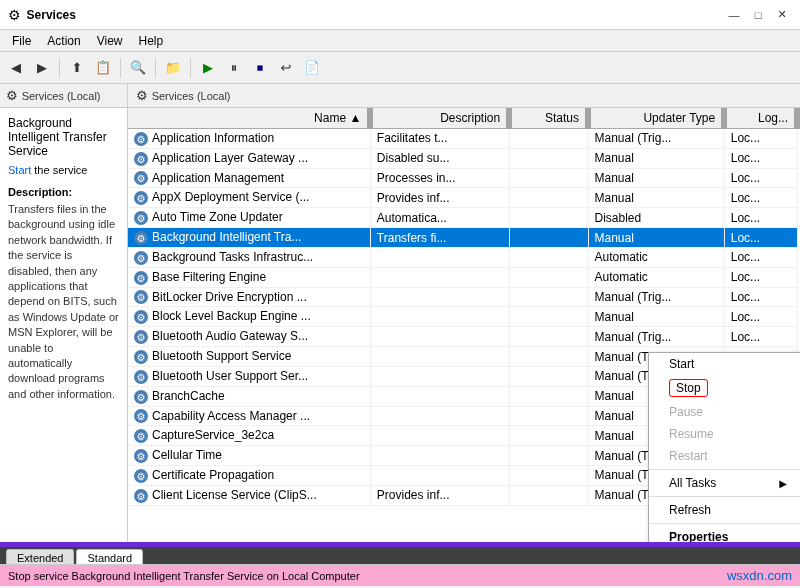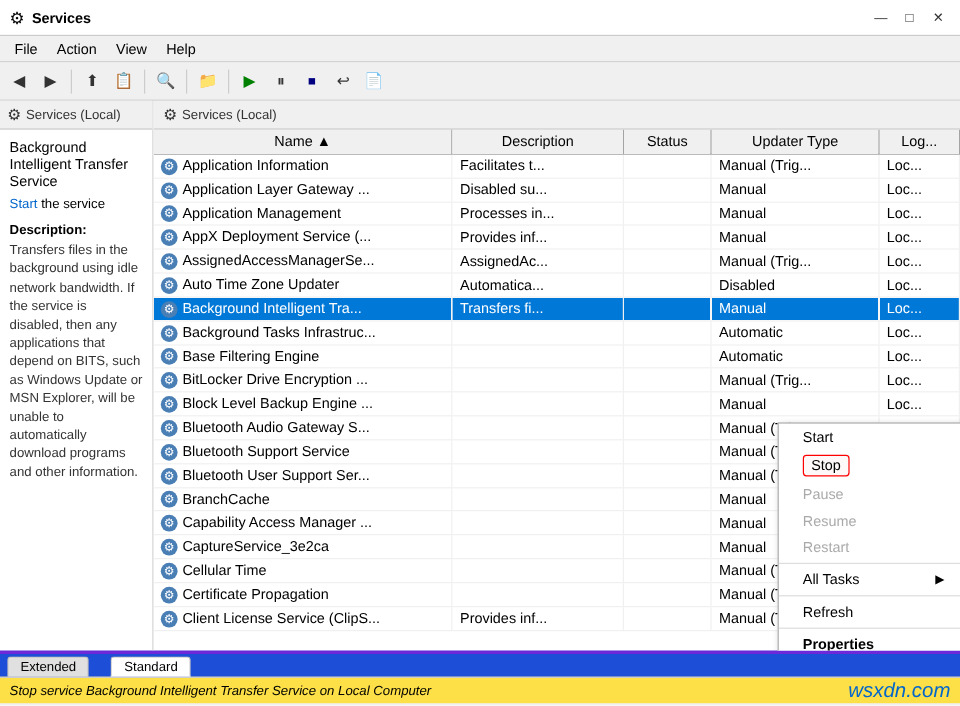--- a/index.html
+++ b/index.html
@@ -29,42 +29,42 @@
     .left-panel-content { padding: 8px; font-size: 11px; color: #000; flex: 1; overflow: hidden; }
     .left-service-name { font-weight: normal; font-size: 12px; margin-bottom: 6px; }
     .left-start-link { color: #0066cc; cursor: pointer; text-decoration: none; }
     .left-desc-label { font-weight: bold; margin: 10px 0 4px; }
     .left-desc-text { font-size: 11px; color: #333; line-height: 1.4; }
 
     
     .right-panel { flex: 1; background: #fff; display: flex; flex-direction: column; overflow: hidden; position: relative; }
     .right-panel-header { background: #f0f0f0; border-bottom: 1px solid #ccc; padding: 4px 8px; font-size: 11px; display: flex; align-items: center; gap: 4px; color: #333; }
     table { width: 100%; border-collapse: collapse; font-size: 12px; }
-    thead th { background: #f0f0f0; border-bottom: 1px solid #aaa; border-right: 1px solid #a3a3a3; padding: 3px 6px; text-align: center; font-weight: normal; cursor: pointer; white-space: nowrap; position: sticky; top: 0; z-index: 1; margin-left: 16px; }
+    thead th { background: #f0f0f0; border-bottom: 1px solid #aaa; border-right: 6px solid #a3a3a3; padding: 3px 6px; text-align: right; font-weight: normal; cursor: pointer; white-space: nowrap; position: sticky; top: 0; z-index: 1; margin-left: 16px; }
     tbody tr { cursor: pointer; }
     tbody tr.selected { background: #0078d7; color: #fff; }
     tbody td { padding: 2px 6px; border-bottom: 1px solid #f0f0f0; border-right: 1px solid #f0f0f0; white-space: nowrap; overflow: hidden; text-overflow: ellipsis; max-width: 160px; }
 
     
     .context-menu { position: absolute; background: #fff; border: 1px solid #aaa; box-shadow: 2px 2px 6px rgba(0,0,0,0.25); z-index: 100; min-width: 160px; font-size: 12px; }
     .ctx-item { padding: 4px 20px; cursor: pointer; color: #000; display: flex; align-items: center; justify-content: space-between; }
     .ctx-item.disabled { color: #aaa; cursor: default; }
     .ctx-item.bold { font-weight: bold; }
     .ctx-separator { height: 1px; background: #ddd; margin: 2px 0; }
     .ctx-stop-btn { border: 1px solid red; border-radius: 3px; padding: 1px 6px; background: #fff8f8; color: #000; font-size: 12px; }
     .ctx-arrow { font-size: 10px; }
 
     
-    .tab-bar { display: flex; padding: 2px 6px 0; background: #1d4ed8; border-top: 3px solid #6d28d9; height: 22px; gap: 16px; }
+    .tab-bar { display: flex; padding: 2px 6px 0; background: #404040; border-top: 5px solid #6d28d9; height: 22px; }
     .tab { padding: 2px 10px; background: #e0e0e0; border: 1px solid #bbb; border-bottom: none; cursor: pointer; font-size: 11px; border-radius: 3px 3px 0 0; margin-right: 2px; }
     .tab.active { background: #fff; border-bottom: 1px solid #fff; font-weight: normal; }
 
     
-    .status-bar { height: 22px; background: #fde047; border-top: 1px solid #ccc; display: flex; align-items: center; padding: 0 8px; font-size: 11px; color: #000; justify-content: space-between; font-style: italic; }
-    .status-right { color: #0066cc; font-size: 17px; }
+    .status-bar { height: 22px; background: #f9a8d4; border-top: 1px solid #ccc; display: flex; align-items: center; padding: 0 8px; font-size: 11px; color: #000; justify-content: space-between; }
+    .status-right { color: #0066cc; font-size: 13px; }
 
     
     .scrollable-area { overflow-y: auto; overflow-x: auto; flex: 1; }
 
     .gear-icon { display: inline-block; width: 14px; height: 14px; background: #4a7fb5; border-radius: 50%; vertical-align: middle; margin-right: 4px; position: relative; }
     .gear-icon::after { content: '⚙'; color: #fff; font-size: 10px; position: absolute; top: 50%; left: 50%; transform: translate(-50%,-50%); }
   </style>
 </head>
 <body>
 
@@ -160,27 +160,20 @@
     <td>Loc...</td>
   </tr>
             <tr>
     <td><span class="gear-icon"></span>AppX Deployment Service (...</td>
     <td>Provides inf...</td>
     <td></td>
     <td>Manual</td>
     <td>Loc...</td>
   </tr>
             <tr>
-    <td><span class="gear-icon"></span>AssignedAccessManagerSe...</td>
-    <td>AssignedAc...</td>
-    <td></td>
-    <td>Manual (Trig...</td>
-    <td>Loc...</td>
-  </tr>
-            <tr>
     <td><span class="gear-icon"></span>Auto Time Zone Updater</td>
     <td>Automatica...</td>
     <td></td>
     <td>Disabled</td>
     <td>Loc...</td>
   </tr>
             <tr class="selected">
     <td><span class="gear-icon"></span>Background Intelligent Tra...</td>
     <td>Transfers fi...</td>
     <td></td>

